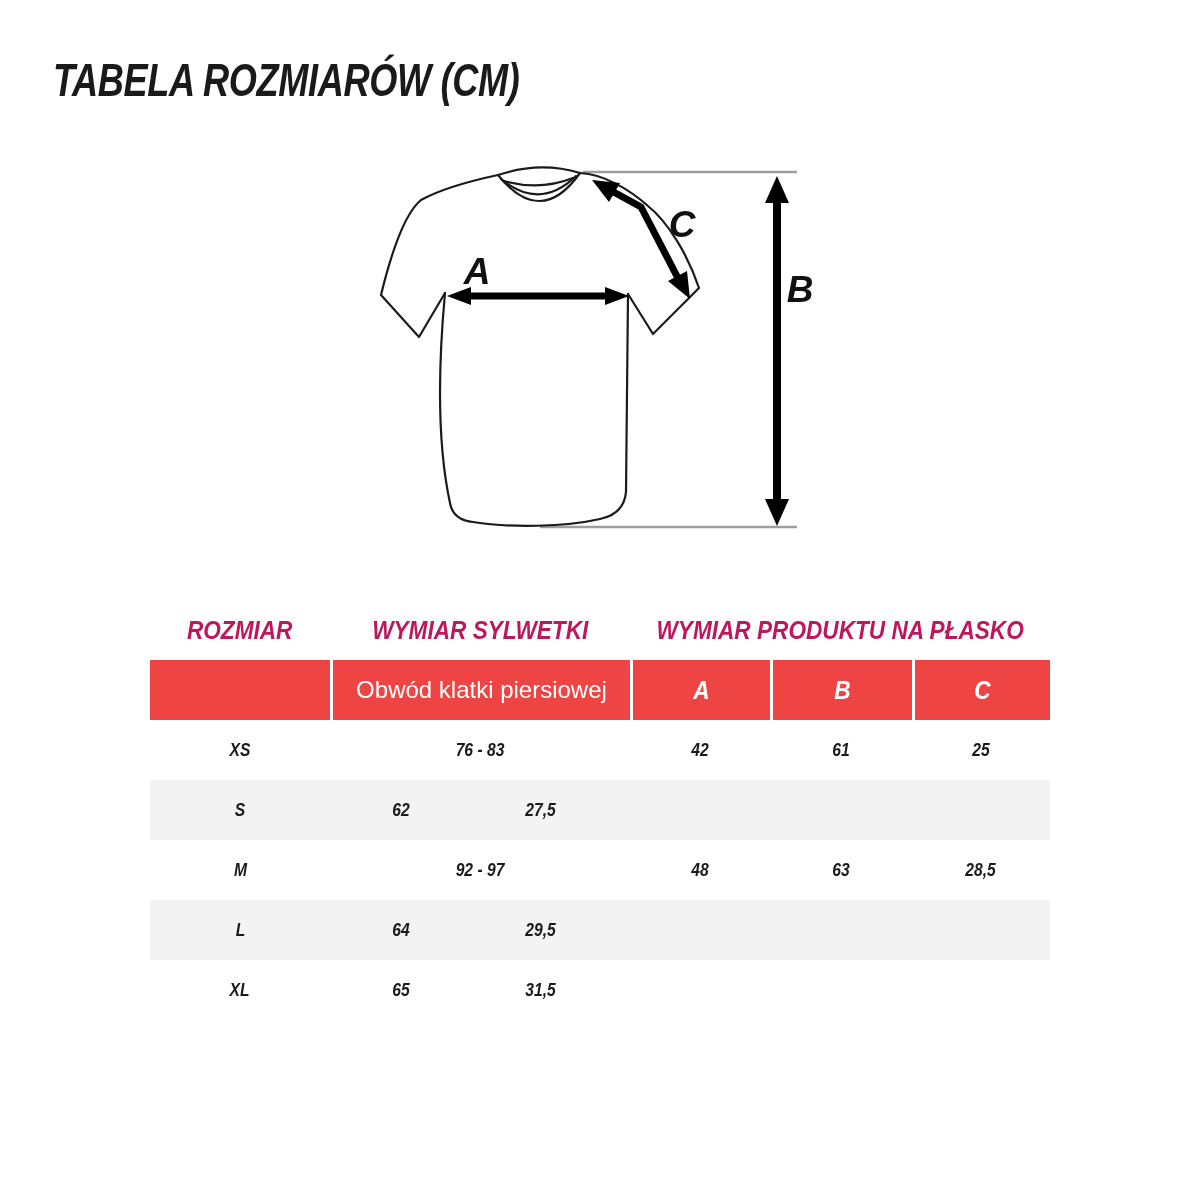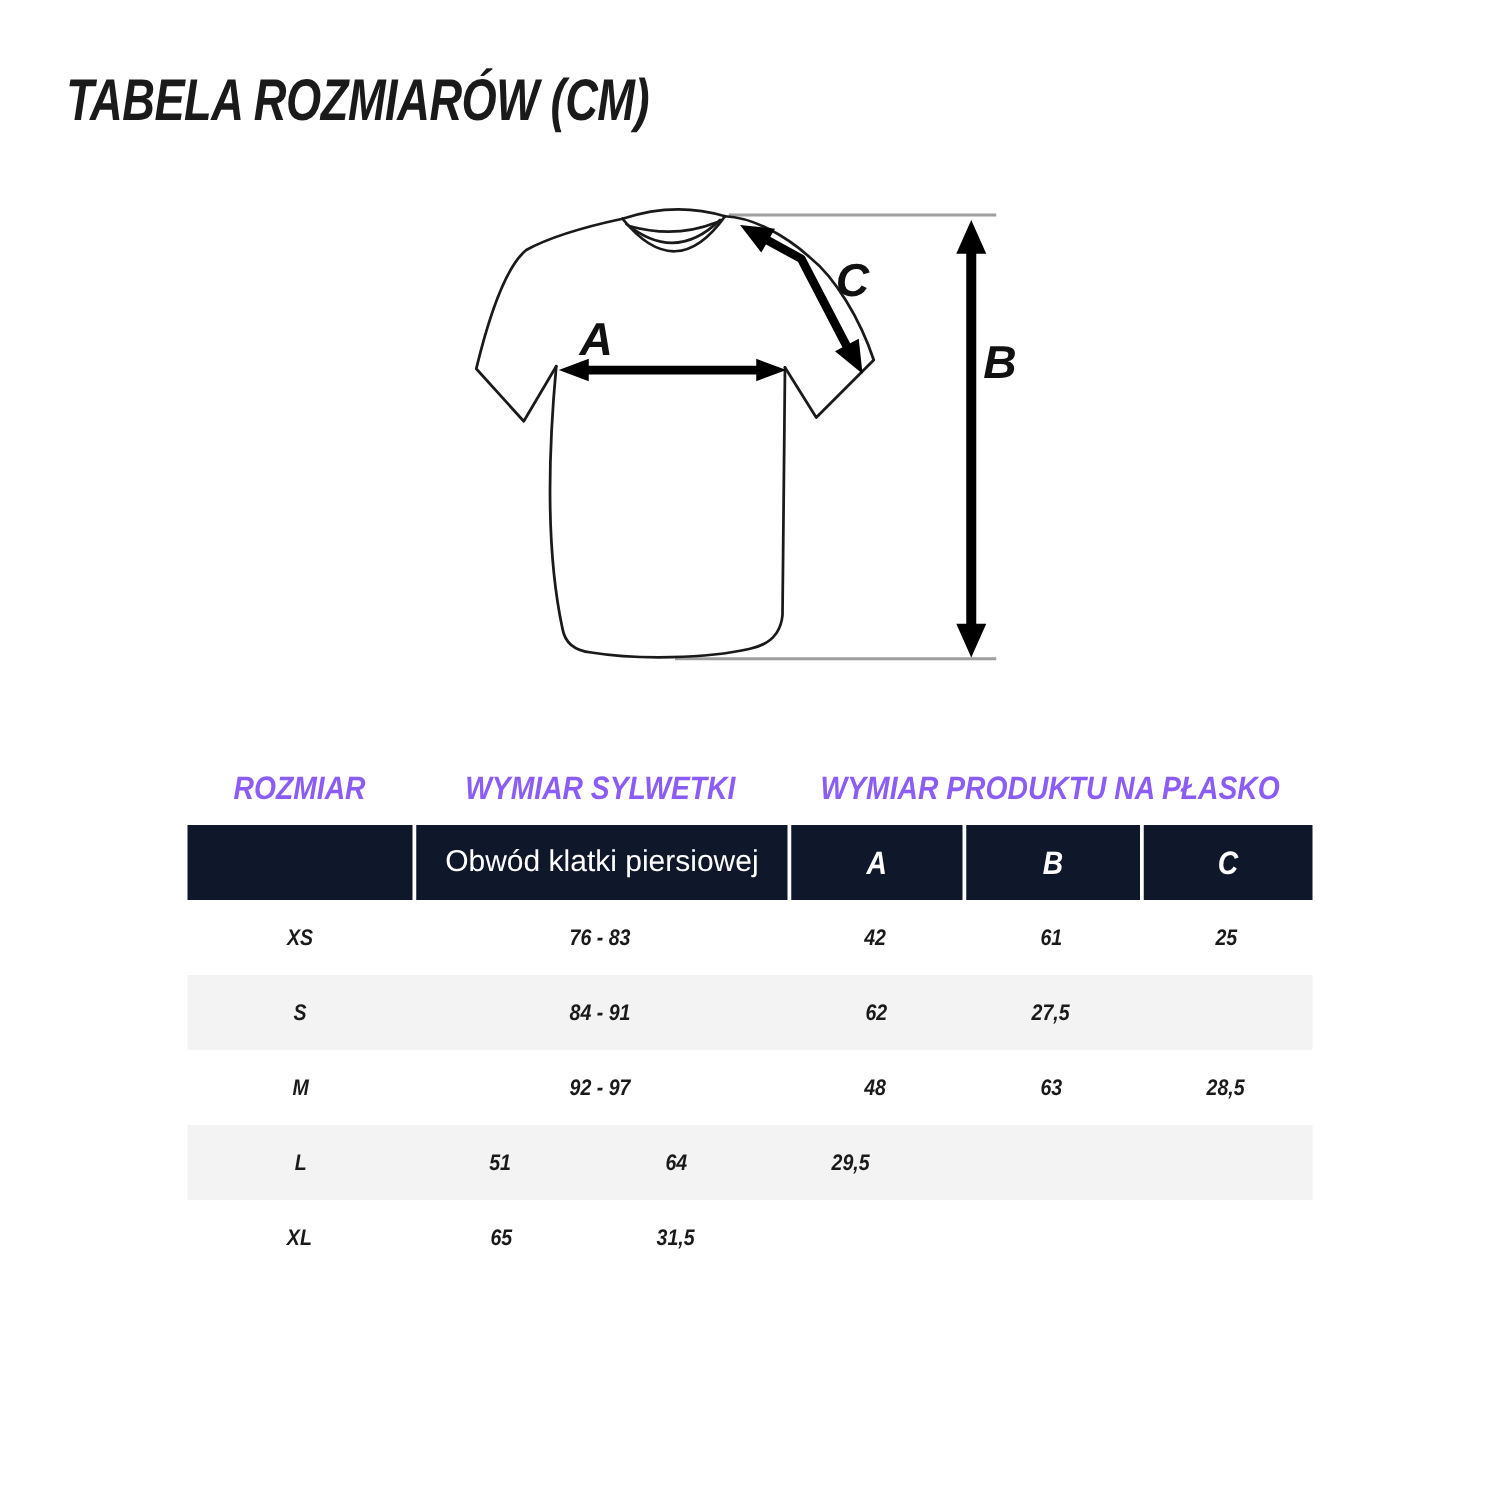--- a/index.html
+++ b/index.html
@@ -28,23 +28,23 @@
     box-sizing:border-box;height:100%;white-space:nowrap;
   }
   .w1{width:180px;}  
   .w2{width:300px;justify-content:center;}  
   .w3{width:420px;}  
   .wa{width:140px;}
   .wb{width:142px;}
   .wc{width:138px;}
 
   .groupRow .cell{
-    font-size:26px;font-weight:700;font-style:italic;color:#8b5cf6;
-  }
-  .headRow{background:#0f172a;color:#ffffff;}
+    font-size:26px;font-weight:700;font-style:italic;color:#be185d;
+  }
+  .headRow{background:#ef4444;color:#ffffff;}
   .headRow .cell + .cell{border-left:3px solid #ffffff;}
   .chestHead{font-size:24px;font-weight:400;font-style:normal;}
   .abcHead{font-size:26px;font-weight:700;font-style:italic;}
 
   .dataRow{font-size:18px;font-weight:700;font-style:italic;}
   .dataRow.alt{background:#f3f3f3;}
 
   .sx{display:inline-block;transform:scaleX(0.87);transform-origin:50% 50%;}
 </style>
 </head>
@@ -147,23 +147,20 @@
         </div>
       <div class="cell wc">
           <span class="sx">25</span>
         </div>
     </div>
 
     <div class="row dataRow alt">
       <div class="cell w1">
           <span class="sx">S</span>
         </div>
-      <div class="cell w2">
-          <span class="sx">84 - 91</span>
-        </div>
       <div class="cell wb">
           <span class="sx">62</span>
         </div>
       <div class="cell wc">
           <span class="sx">27,5</span>
         </div>
     </div>
 
     <div class="row dataRow">
       <div class="cell w1">
@@ -180,23 +177,20 @@
         </div>
       <div class="cell wc">
           <span class="sx">28,5</span>
         </div>
     </div>
 
     <div class="row dataRow alt">
       <div class="cell w1">
           <span class="sx">L</span>
         </div>
-      <div class="cell wa">
-          <span class="sx">51</span>
-        </div>
       <div class="cell wb">
           <span class="sx">64</span>
         </div>
       <div class="cell wc">
           <span class="sx">29,5</span>
         </div>
     </div>
 
     <div class="row dataRow">
       <div class="cell w1">

